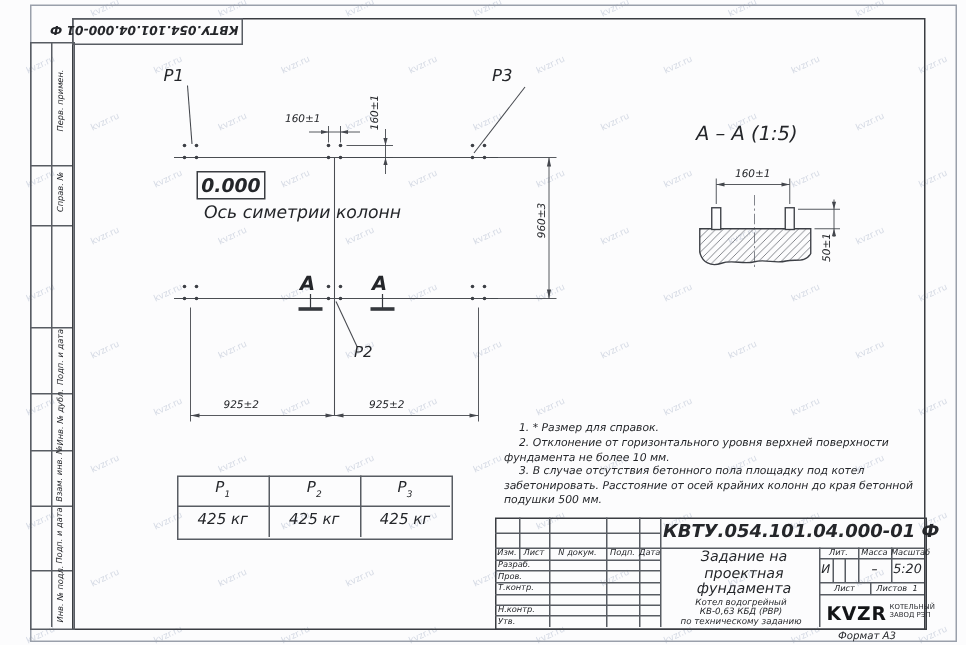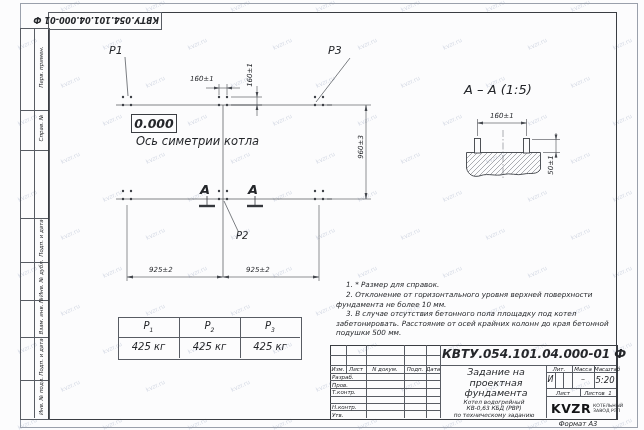--- a/index.html
+++ b/index.html
@@ -253,21 +253,21 @@
         <polygon points="556,152.5 554.6,157.5 557.4,157.5" fill="#44474d" stroke="none"></polygon>
       </g>
     </g>
   </svg>
 
   <div class="lbl" style="left:109px;top:44px;font-size:11px;">P1</div>
   <div class="lbl" style="left:328px;top:44px;font-size:11px;">P3</div>
   <div class="lbl" style="left:236px;top:230px;font-size:10px;">P2</div>
 
   <div class="lbl center" style="left:131px;top:114px;width:44px;height:17px;line-height:17px;font-size:12.5px;font-weight:600;border:1px solid #3a3d42;z-index:5;">0.000</div>
-  <div class="lbl" style="left:136px;top:134px;font-size:11.5px;">Ось симетрии котла</div>
+  <div class="lbl" style="left:136px;top:134px;font-size:11.5px;">Ось симетрии колонн</div>
 
   <div class="lbl" style="left:190px;top:75px;font-size:7px;">160±1</div>
   <div class="lbl rot90" style="left:236px;top:71px;width:28px;font-size:7px;">160±1</div>
   <div class="lbl rot90" style="left:347px;top:143px;width:28px;font-size:7px;">960±3</div>
   <div class="lbl" style="left:149px;top:266px;font-size:7px;">925±2</div>
   <div class="lbl" style="left:246px;top:266px;font-size:7px;">925±2</div>
 
   <div class="lbl" style="left:200px;top:182px;font-size:13px;font-weight:600;">А</div>
   <div class="lbl" style="left:248px;top:182px;font-size:13px;font-weight:600;">А</div>
 

